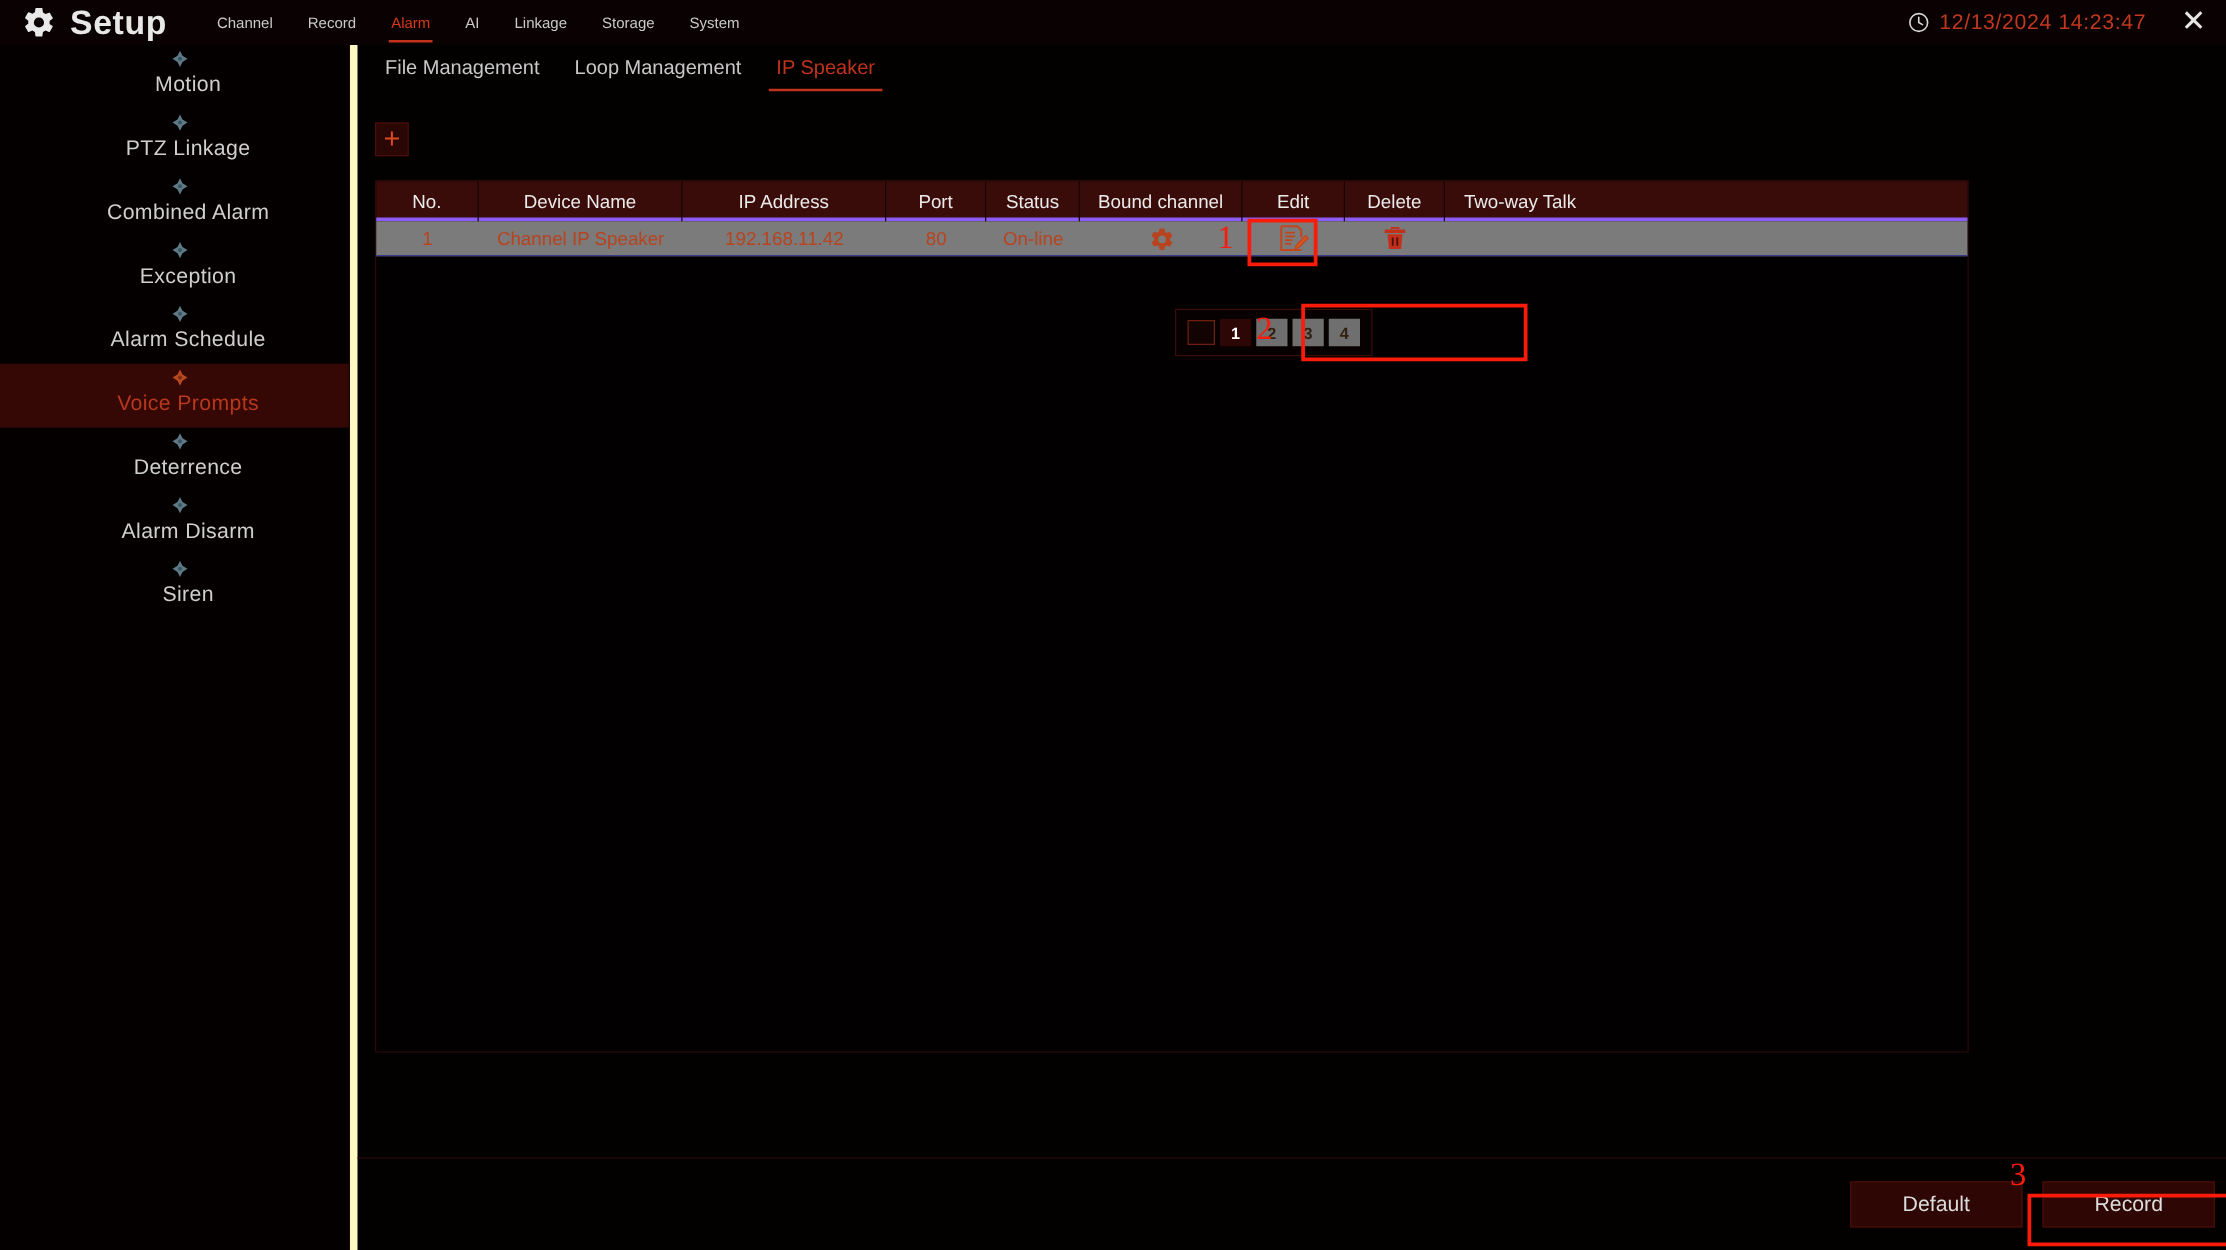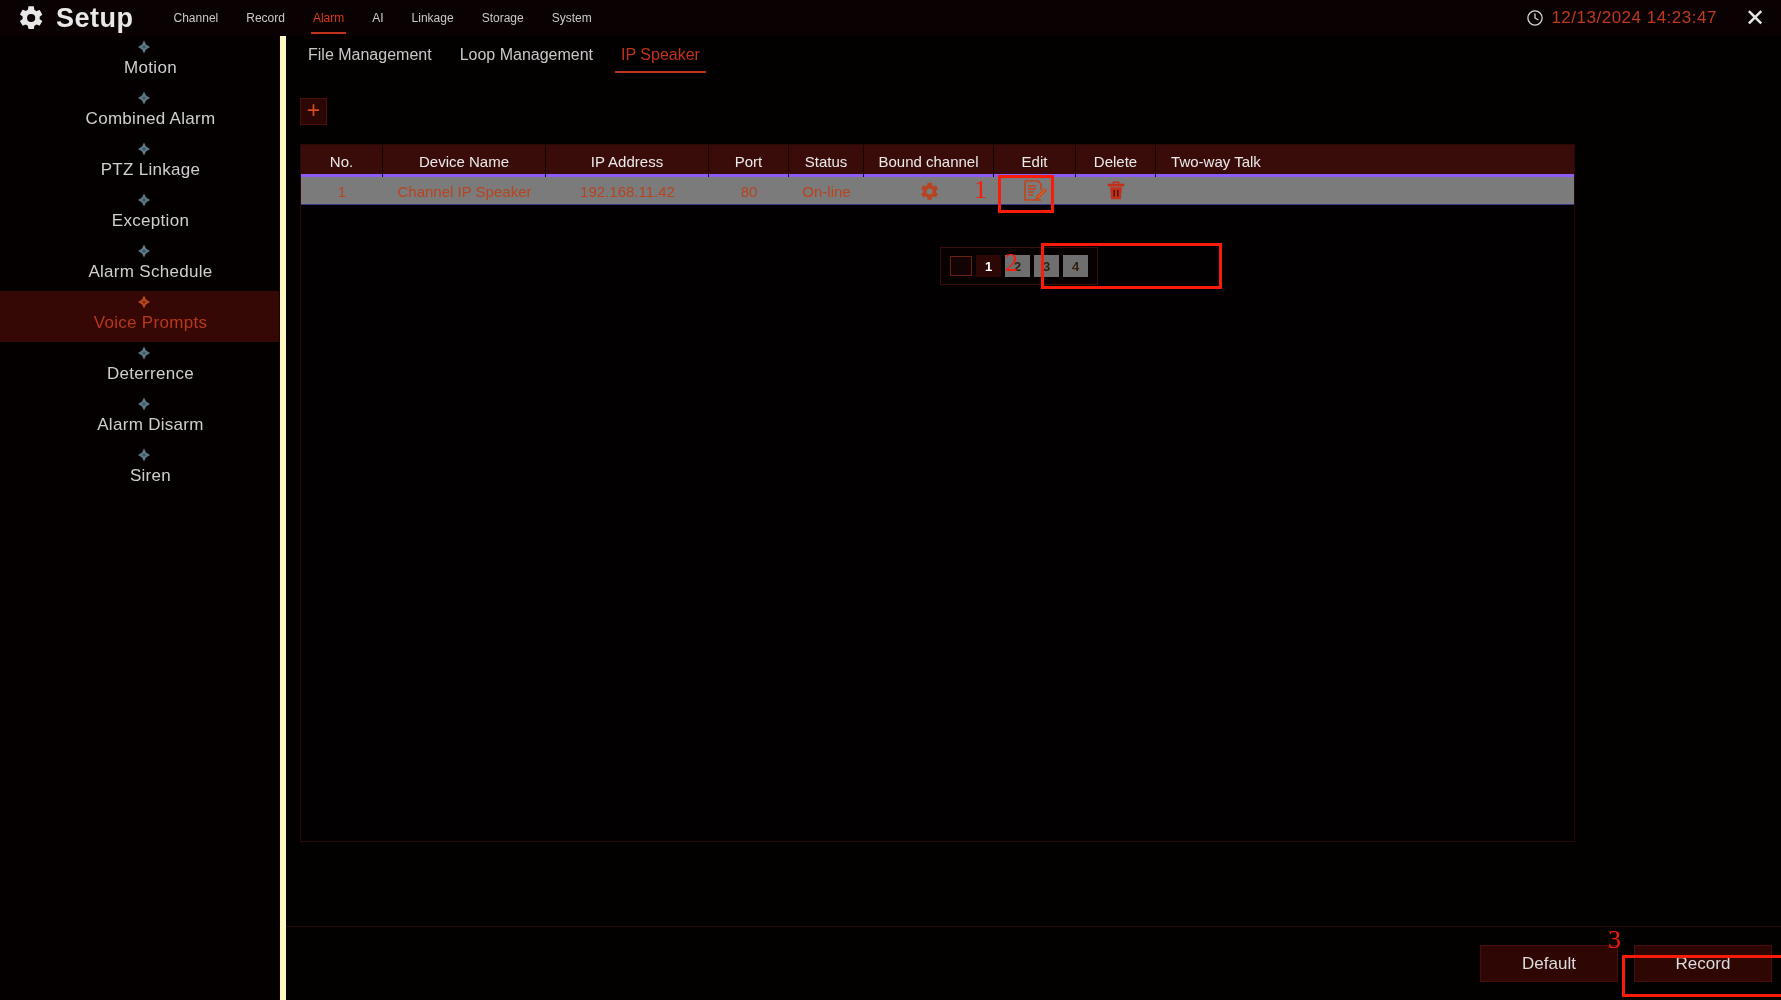--- a/index.html
+++ b/index.html
@@ -196,30 +196,30 @@
       </span>
       <span class="side-label">Motion</span>
     </div>
     <div class="side-item">
       <span class="side-icon">
         <svg width="16" height="16" viewBox="0 0 16 16">
             <path d="M8 1.5 10 5.5 14 8 10 10.5 8 14.5 6 10.5 2 8 6 5.5Z" fill="#5d7a86"></path>
             <circle cx="8" cy="8" r="1.6" fill="#3d5560"></circle>
           </svg>
       </span>
+      <span class="side-label">PTZ Linkage</span>
+    </div>
+    <div class="side-item">
+      <span class="side-icon">
+        <svg width="16" height="16" viewBox="0 0 16 16">
+            <path d="M8 1.5 10 5.5 14 8 10 10.5 8 14.5 6 10.5 2 8 6 5.5Z" fill="#5d7a86"></path>
+            <circle cx="8" cy="8" r="1.6" fill="#3d5560"></circle>
+          </svg>
+      </span>
       <span class="side-label">Combined Alarm</span>
-    </div>
-    <div class="side-item">
-      <span class="side-icon">
-        <svg width="16" height="16" viewBox="0 0 16 16">
-            <path d="M8 1.5 10 5.5 14 8 10 10.5 8 14.5 6 10.5 2 8 6 5.5Z" fill="#5d7a86"></path>
-            <circle cx="8" cy="8" r="1.6" fill="#3d5560"></circle>
-          </svg>
-      </span>
-      <span class="side-label">PTZ Linkage</span>
     </div>
     <div class="side-item">
       <span class="side-icon">
         <svg width="16" height="16" viewBox="0 0 16 16">
             <path d="M8 1.5 10 5.5 14 8 10 10.5 8 14.5 6 10.5 2 8 6 5.5Z" fill="#5d7a86"></path>
             <circle cx="8" cy="8" r="1.6" fill="#3d5560"></circle>
           </svg>
       </span>
       <span class="side-label">Exception</span>
     </div>

